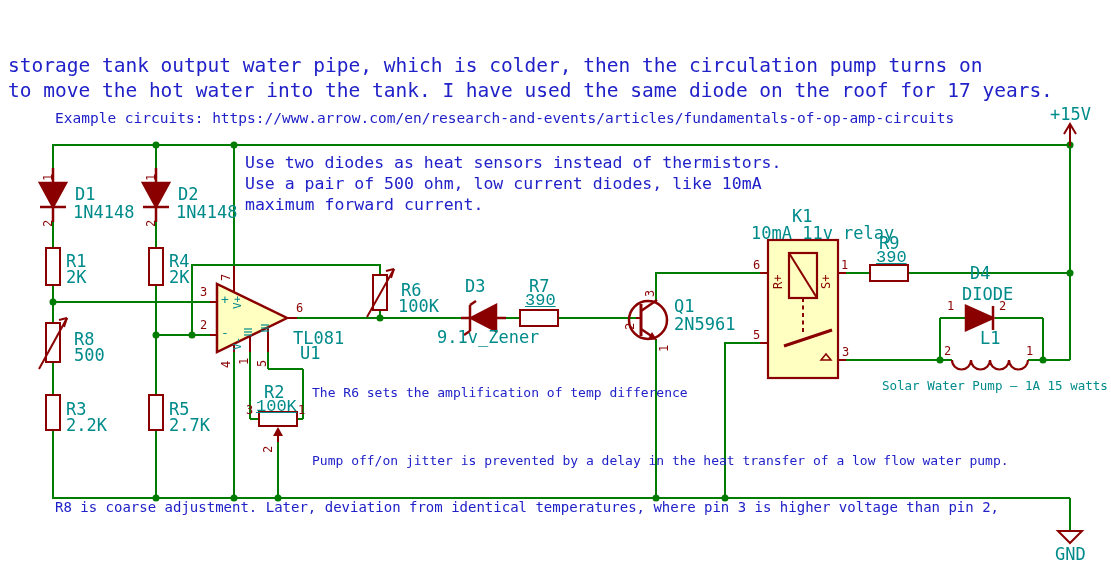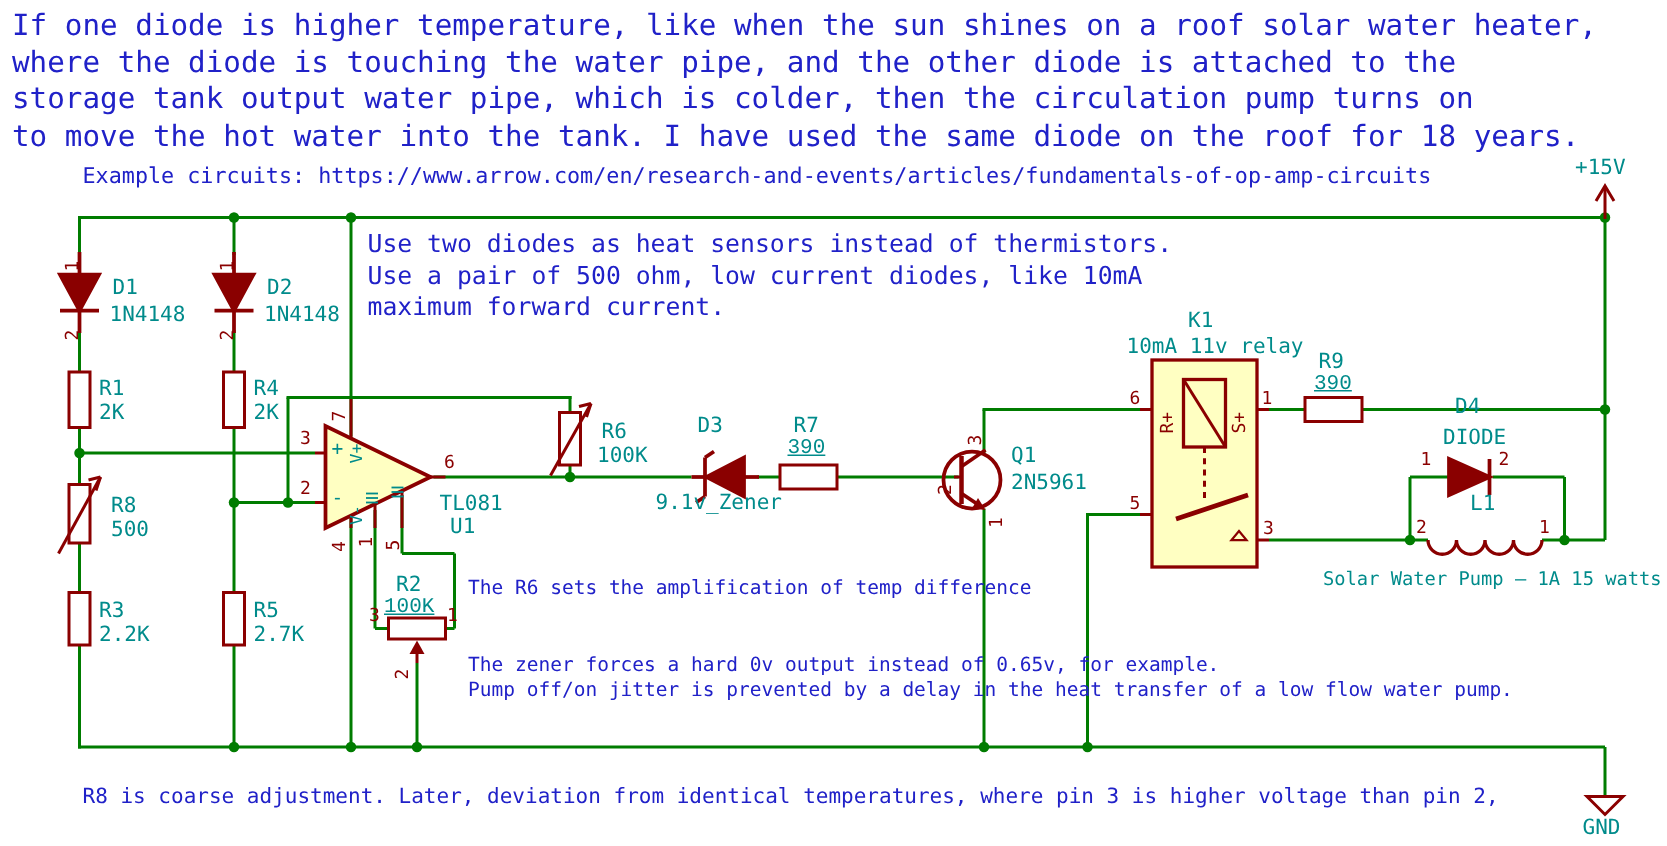--- a/index.html
+++ b/index.html
@@ -10,21 +10,21 @@
   .b{color:#2021C8;}                 
   .c{color:#008B8B;}                 
   .p{color:#8A0000;font-size:12px;}  
   .rot{transform:rotate(-90deg);transform-origin:0 0;}
   .und{text-decoration:underline;font-family:Liberation Mono, monospace;}
   .hdr{font-size:19.5px;}
   .ex{font-size:14.5px;}
   .sens{font-size:16.5px;}
   .r6n{font-size:13px;}
   .btm{font-size:14px;}
-  .lbl{font-size:14px;}
+  .lbl{font-size:17px;}
   .cap{font-size:12.5px;}
 </style>
 </head>
 <body>
 
 <div id="stage">
 
   <svg id="wires" width="1111" height="564" viewBox="0 0 1111 564">
 
     <g stroke="#007C00" stroke-width="2" fill="none">
@@ -188,35 +188,32 @@
 
     <path d="M952,360 a9.5,9.5 0 0 0 19,0 a9.5,9.5 0 0 0 19,0 a9.5,9.5 0 0 0 19,0 a9.5,9.5 0 0 0 19,0" stroke="#8A0000" stroke-width="2.2" fill="none"></path>
 
     <g stroke="#8A0000" stroke-width="2" fill="none">
       <line x1="1070" y1="146" x2="1070" y2="126"></line>
       <polyline points="1064,134 1070,124 1076,134"></polyline>
     </g>
     <polygon points="1058,531 1082,531 1070,543" fill="none" stroke="#8A0000" stroke-width="2"></polygon>
   </svg>
 
-  <div class="t b hdr" style="left:8px;top:6px">If one diode is higher temperature, like when the sun shines on a roof solar water heater,</div>
-  <div class="t b hdr" style="left:8px;top:31px">where the diode is touching the water pipe, and the other diode is attached to the</div>
   <div class="t b hdr" style="left:8px;top:55px">storage tank output water pipe, which is colder, then the circulation pump turns on</div>
-  <div class="t b hdr" style="left:8px;top:80px">to move the hot water into the tank. I have used the same diode on the roof for 18 years.</div>
+  <div class="t b hdr" style="left:8px;top:80px">to move the hot water into the tank. I have used the same diode on the roof for 17 years.</div>
   <div class="t b ex" style="left:55px;top:111px">Example circuits: https://www.arrow.com/en/research-and-events/articles/fundamentals-of-op-amp-circuits</div>
 
   <div class="t b sens" style="left:245px;top:154px">Use two diodes as heat sensors instead of thermistors.</div>
   <div class="t b sens" style="left:245px;top:175px">Use a pair of 500 ohm, low current diodes, like 10mA</div>
   <div class="t b sens" style="left:245px;top:196px">maximum forward current.</div>
 
   <div class="t b r6n" style="left:312px;top:386px">The R6 sets the amplification of temp difference</div>
-  <div class="t b r6n" style="left:312px;top:437px">The zener forces a hard 0v output instead of 0.65v, for example.</div>
   <div class="t b r6n" style="left:312px;top:454px">Pump off/on jitter is prevented by a delay in the heat transfer of a low flow water pump.</div>
 
-  <div class="t b btm" style="left:55px;top:524px">R8 is coarse adjustment. Later, deviation from identical temperatures, where pin 3 is higher voltage than pin 2,</div>
+  <div class="t b btm" style="left:55px;top:500px">R8 is coarse adjustment. Later, deviation from identical temperatures, where pin 3 is higher voltage than pin 2,</div>
 
   <div class="t c lbl" style="left:75px;top:185px">D1</div>
   <div class="t c lbl" style="left:73px;top:203px">1N4148</div>
   <div class="t c lbl" style="left:178px;top:185px">D2</div>
   <div class="t c lbl" style="left:176px;top:203px">1N4148</div>
   <div class="t c lbl" style="left:66px;top:252px">R1</div>
   <div class="t c lbl" style="left:66px;top:268px">2K</div>
   <div class="t c lbl" style="left:169px;top:252px">R4</div>
   <div class="t c lbl" style="left:169px;top:268px">2K</div>
   <div class="t c lbl" style="left:74px;top:330px">R8</div>

